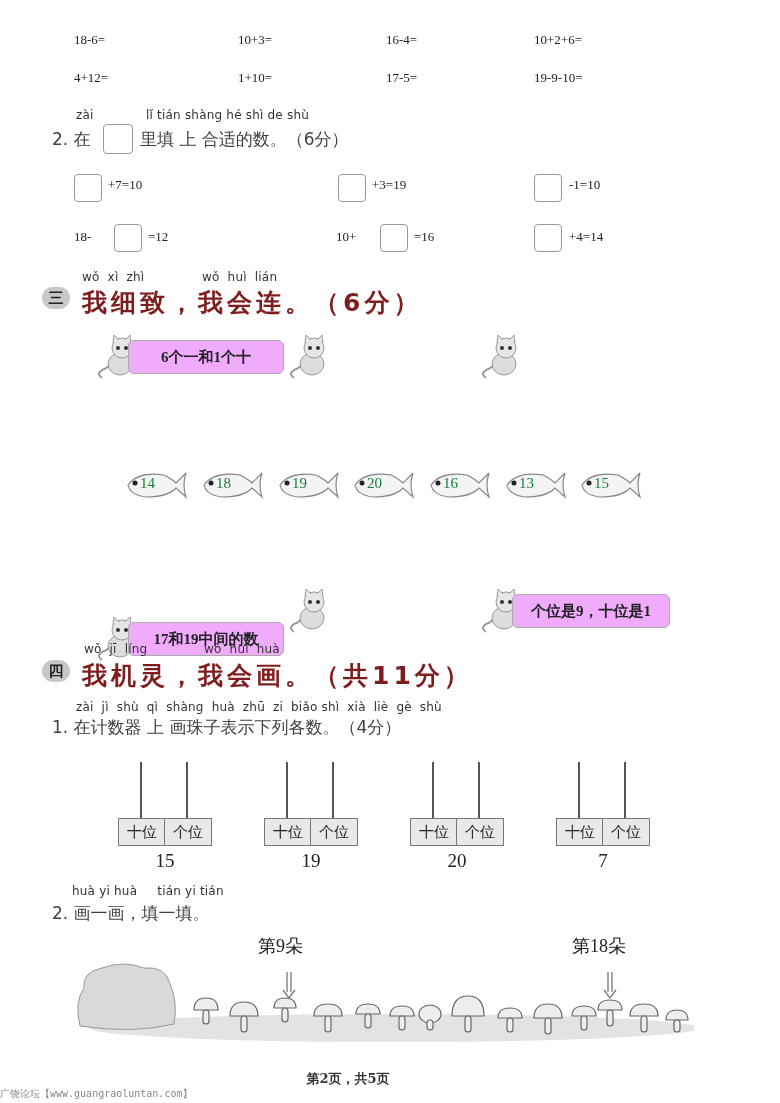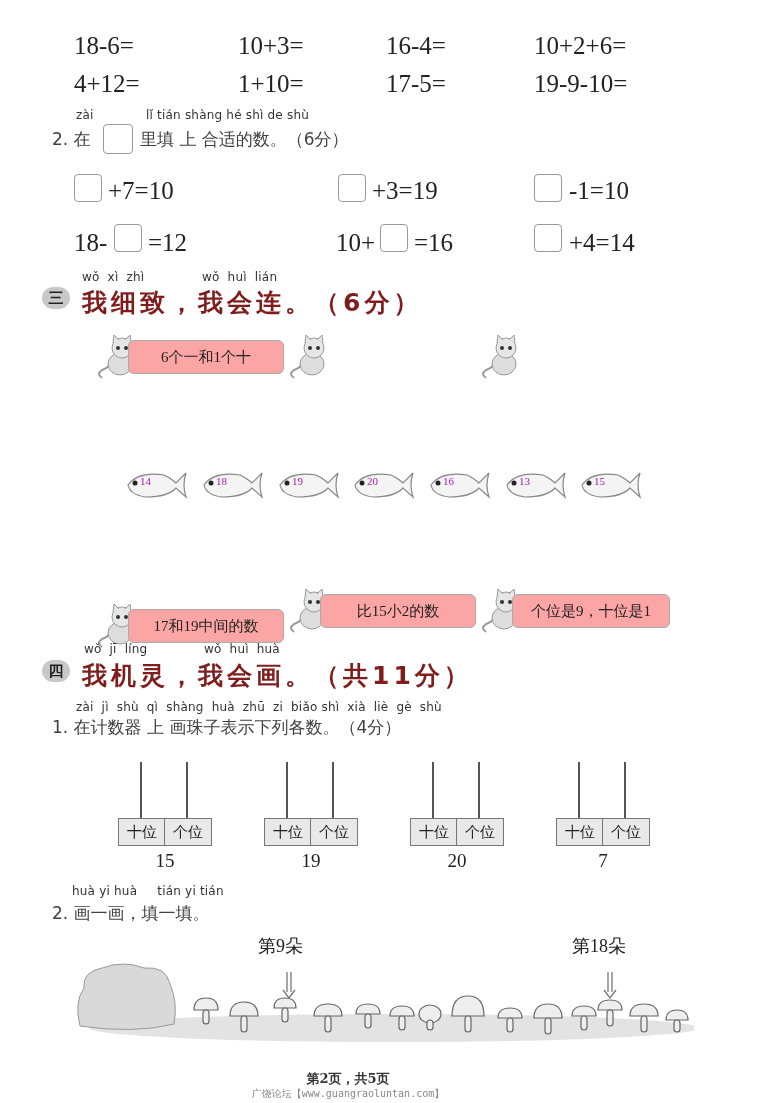--- a/index.html
+++ b/index.html
@@ -1,27 +1,27 @@
 <!DOCTYPE html>
 <html><head>
 <meta charset="utf-8">
 <style>
   html,body{margin:0;padding:0;background:#fff;}
   body{width:780px;height:1103px;position:relative;overflow:hidden;color:#222;font-family:"DejaVu Serif",serif;}
   .abs{position:absolute;}
-  .calc{font-family:"Liberation Serif",serif;font-size:25px;color:#222;}
+  .calc{font-family:"Liberation Serif",serif;font-size:13px;color:#222;}
   .py{font-family:"DejaVu Sans",sans-serif;font-size:12px;color:#333;white-space:pre;letter-spacing:0.2px;}
   .qtitle{font-family:"DejaVu Sans",sans-serif;font-size:17px;color:#404040;white-space:pre;}
   .sectitle{font-family:"DejaVu Sans",sans-serif;font-size:25px;font-weight:bold;color:#7f1d1d;white-space:pre;letter-spacing:4px;}
   .sectag{width:28px;height:22px;border-radius:11px;background:#c8c8c8;font-family:"DejaVu Sans",sans-serif;font-weight:bold;font-size:15px;text-align:center;line-height:22px;color:#222;}
   .box{width:28px;height:28px;border:1.5px solid #999;border-radius:4px;background:#fff;box-sizing:border-box;}
-  .catcard{height:34px;border:1.5px solid #aaa;border-radius:6px;background:#fca5a5;box-sizing:border-box;}
+  .catcard{height:34px;border:1.5px solid #aaa;border-radius:6px;background:#f0abfc;box-sizing:border-box;font-weight:bold;}
   .catcard span{font-family:"Liberation Serif",serif;font-size:15px;color:#222;white-space:nowrap;}
   .fish{width:64px;height:32px;}
-  .fishnum{font-family:"Liberation Serif",serif;font-size:11px;color:#a21caf;}
+  .fishnum{font-family:"Liberation Serif",serif;font-size:15px;color:#15803d;}
   .abacus{width:94px;height:28px;}
   .abacus .cell{position:absolute;top:0;width:46px;height:26px;border:1.2px solid #777;background:#e9e9e9;font-family:"DejaVu Sans",sans-serif;font-size:15px;text-align:center;line-height:26px;color:#222;}
   .rod{width:2px;height:58px;background:#555;}
   .abnum{font-family:"Liberation Serif",serif;font-size:19px;color:#222;}
   .footer1{font-family:"DejaVu Serif",serif;font-size:13px;font-weight:bold;color:#333;}
   .footer2{font-family:"DejaVu Sans Mono",monospace;font-size:10px;color:#888;}
 </style>
 </head>
 <body>
 
@@ -151,21 +151,21 @@
   <div class="abs fish" style="left:578px;top:469px;">
     <svg class="abs" style="left:0;top:0;" width="64" height="32">
         <path d="M4 16 Q14 2 40 6 Q48 10 52 14 L62 4 Q58 16 62 28 L52 19 Q44 28 22 28 Q6 26 4 16 Z" fill="#f4f4f4" stroke="#888" stroke-width="1.2"></path>
         <circle cx="11" cy="14" r="2.5" fill="#222"></circle>
       </svg>
     <span class="abs fishnum" style="left:16px;top:6px;">15</span>
   </div>
 </div>
 
 <div>
-  <div class="abs" style="left:94px;top:603px;width:190px;height:46px;">
+  <div class="abs" style="left:94px;top:616px;width:190px;height:46px;">
     <svg class="abs" style="left:0;top:0;" width="48" height="46">
       <path d="M8 44 Q2 40 8 36 Q14 34 16 30" stroke="#999" stroke-width="2" fill="none"></path>
       <ellipse cx="26" cy="30" rx="12" ry="11" fill="#ddd" stroke="#999"></ellipse>
       <circle cx="28" cy="14" r="10" fill="#e6e6e6" stroke="#999"></circle>
       <path d="M19 9 L20 1 L25 6 M31 6 L36 1 L37 9" stroke="#999" fill="#e6e6e6"></path>
       <circle cx="24" cy="14" r="2" fill="#333"></circle>
         <circle cx="32" cy="14" r="2" fill="#333"></circle>
     </svg>
     <div class="abs catcard" style="left:34px;top:6px;width:156px;display:flex;align-items:center;justify-content:center;">
         <span>17和19中间的数</span>
@@ -173,23 +173,20 @@
   </div>
   <div class="abs" style="left:286px;top:588px;width:190px;height:46px;">
     <svg class="abs" style="left:0;top:0;" width="48" height="46">
       <path d="M8 44 Q2 40 8 36 Q14 34 16 30" stroke="#999" stroke-width="2" fill="none"></path>
       <ellipse cx="26" cy="30" rx="12" ry="11" fill="#ddd" stroke="#999"></ellipse>
       <circle cx="28" cy="14" r="10" fill="#e6e6e6" stroke="#999"></circle>
       <path d="M19 9 L20 1 L25 6 M31 6 L36 1 L37 9" stroke="#999" fill="#e6e6e6"></path>
       <circle cx="24" cy="14" r="2" fill="#333"></circle>
         <circle cx="32" cy="14" r="2" fill="#333"></circle>
     </svg>
-    <div class="abs catcard" style="left:34px;top:6px;width:156px;display:flex;align-items:center;justify-content:center;">
-        <span>比15小2的数</span>
-      </div>
   </div>
   <div class="abs" style="left:478px;top:588px;width:192px;height:46px;">
     <svg class="abs" style="left:0;top:0;" width="48" height="46">
       <path d="M8 44 Q2 40 8 36 Q14 34 16 30" stroke="#999" stroke-width="2" fill="none"></path>
       <ellipse cx="26" cy="30" rx="12" ry="11" fill="#ddd" stroke="#999"></ellipse>
       <circle cx="28" cy="14" r="10" fill="#e6e6e6" stroke="#999"></circle>
       <path d="M19 9 L20 1 L25 6 M31 6 L36 1 L37 9" stroke="#999" fill="#e6e6e6"></path>
       <circle cx="24" cy="14" r="2" fill="#333"></circle>
         <circle cx="32" cy="14" r="2" fill="#333"></circle>
     </svg>
@@ -292,13 +289,13 @@
         <rect x="533" y="48" width="6" height="16" rx="3"></rect>
       <path d="M556 54 Q556 42 570 42 Q584 42 584 54 Z"></path>
         <rect x="567" y="54" width="6" height="16" rx="3"></rect>
       <path d="M592 58 Q592 48 603 48 Q614 48 614 58 Z"></path>
         <rect x="600" y="58" width="6" height="12" rx="3"></rect>
     </g>
   </svg>
 </div>
 
 <div class="abs footer1" style="left:0;width:696px;text-align:center;top:1070px;">第2页，共5页</div>
-<div class="abs footer2" style="left:0;width:696px;text-align:center;top:1087px;">广饶论坛【www.guangraoluntan.com】</div>
+<div class="abs footer2" style="left:0;width:696px;text-align:left;top:1087px;">广饶论坛【www.guangraoluntan.com】</div>
 
 </body></html>

